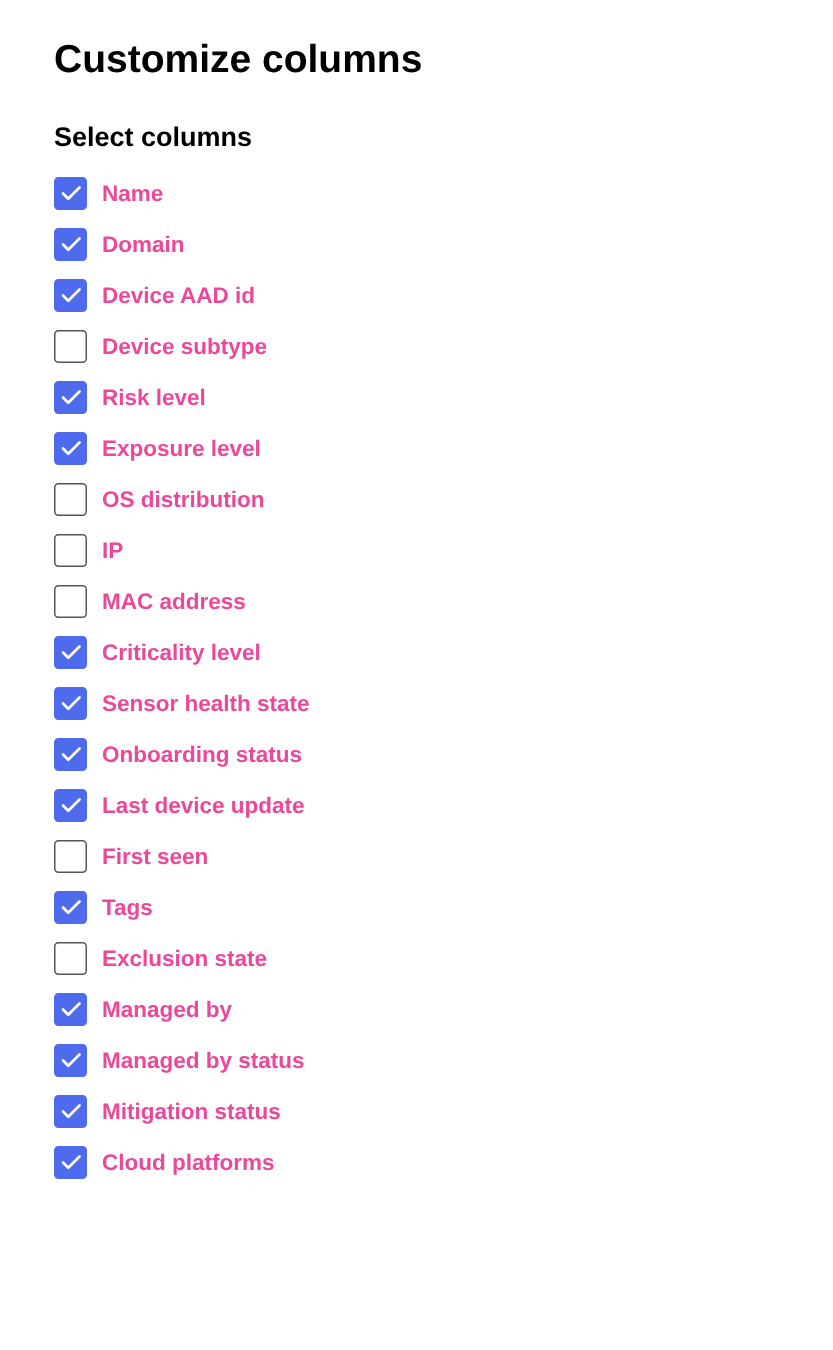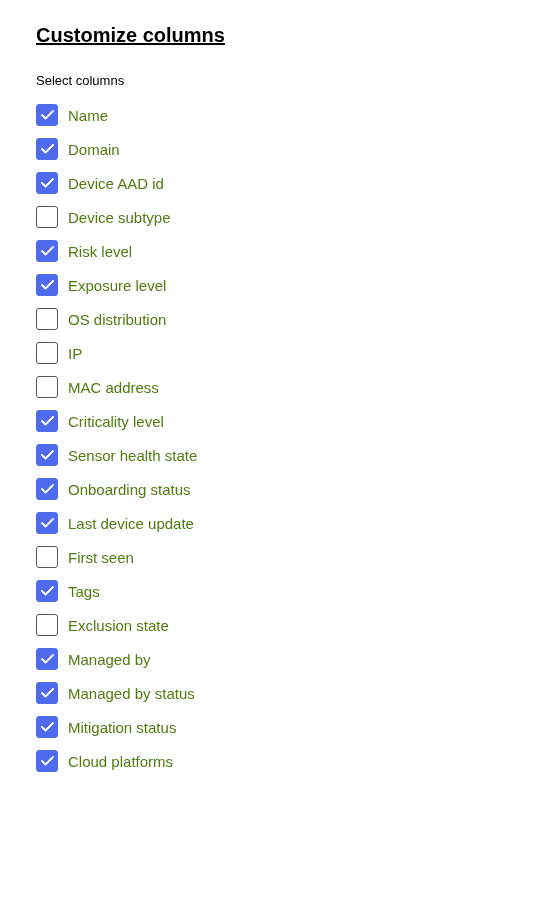--- a/index.html
+++ b/index.html
@@ -8,28 +8,27 @@
       padding: 0;
     }
     body {
       font-family: "Segoe UI", -apple-system, BlinkMacSystemFont, sans-serif;
       background: #ffffff;
       width: 555px;
       padding: 24px 36px;
       color: #000000;
     }
     .title {
-      font-size: 20px;
+      font-size: 26px;
       font-weight: 700;
       margin-bottom: 26px;
-      text-decoration: underline;
     }
     .section-label {
-      font-size: 13px;
-      font-weight: 400;
+      font-size: 18px;
+      font-weight: 700;
       margin-bottom: 10px;
     }
     .checkbox-list {
       display: flex;
       flex-direction: column;
       gap: 0;
     }
     .checkbox-row {
       display: flex;
       align-items: center;
@@ -55,22 +54,22 @@
       background: #ffffff;
       border: 1.5px solid #555555;
     }
     .checkmark {
       width: 13px;
       height: 10px;
       display: block;
     }
     .checkbox-label {
       font-size: 15px;
-      font-weight: 400;
-      color: #4d7c0f;
+      font-weight: 700;
+      color: #ec4899;
     }
   </style>
 </head>
 <body>
 
 <h1 class="title">Customize columns</h1>
 <div class="section-label">Select columns</div>
 <div class="checkbox-list" id="checkbox-list">
     <div class="checkbox-row">
       <div class="checkbox checkbox-checked">

